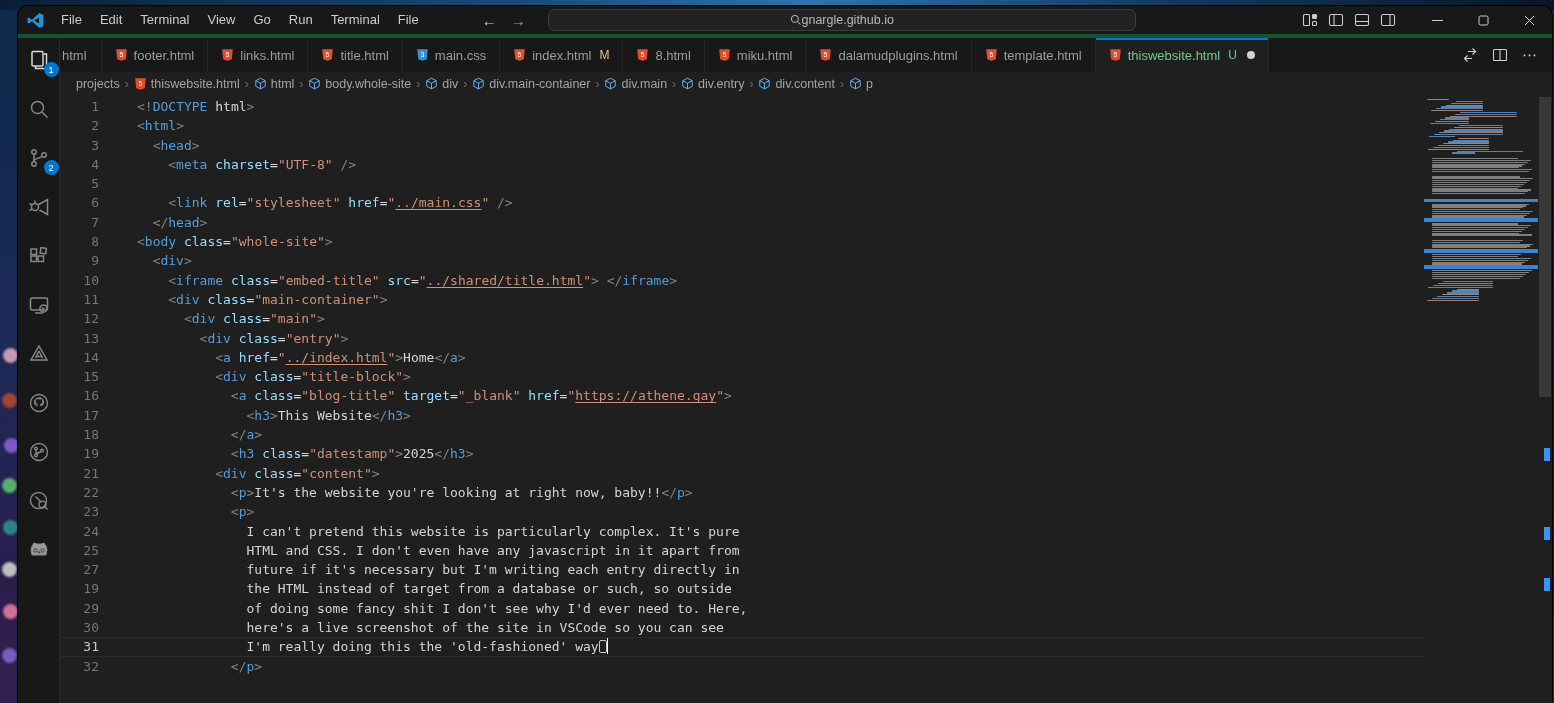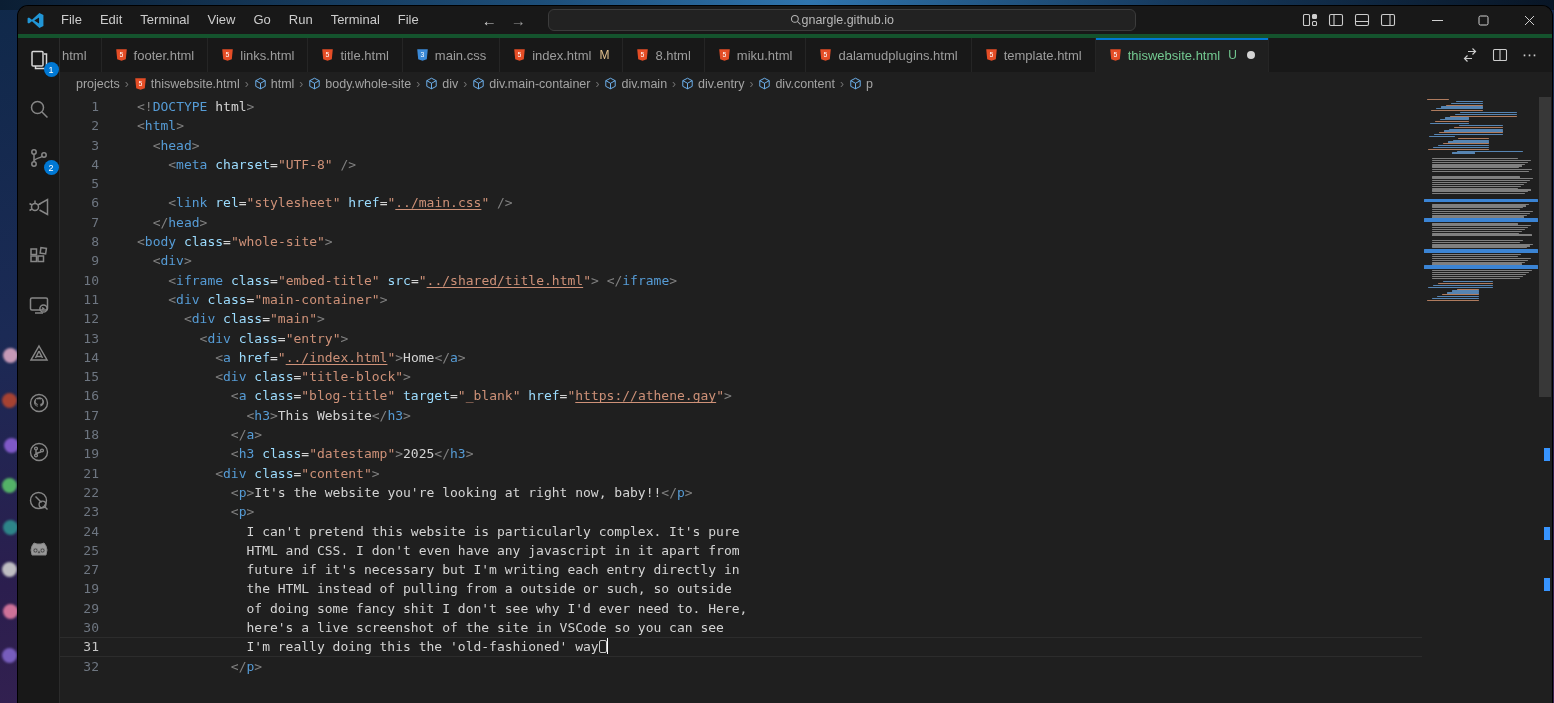--- a/index.html
+++ b/index.html
@@ -498,21 +498,21 @@
             <div class="line"><span class="line-num">16</span><span class="line-body"><span class="guide"></span><span class="guide"></span><span class="guide"></span><span class="guide"></span><span class="guide"></span><span class="guide"></span><span class="tok-pn">&lt;</span><span class="tok-tg">a</span><span class="tok-tx"> </span><span class="tok-at">class</span><span class="tok-op">=</span><span class="tok-st">"blog-title"</span><span class="tok-tx"> </span><span class="tok-at">target</span><span class="tok-op">=</span><span class="tok-st">"_blank"</span><span class="tok-tx"> </span><span class="tok-at">href</span><span class="tok-op">=</span><span class="tok-st">"</span><span class="tok-lk">https://athene.gay</span><span class="tok-st">"</span><span class="tok-pn">&gt;</span></span></div>
             <div class="line"><span class="line-num">17</span><span class="line-body"><span class="guide"></span><span class="guide"></span><span class="guide"></span><span class="guide"></span><span class="guide"></span><span class="guide"></span><span class="guide"></span><span class="tok-pn">&lt;</span><span class="tok-tg">h3</span><span class="tok-pn">&gt;</span><span class="tok-tx">This Website</span><span class="tok-pn">&lt;/</span><span class="tok-tg">h3</span><span class="tok-pn">&gt;</span></span></div>
             <div class="line"><span class="line-num">18</span><span class="line-body"><span class="guide"></span><span class="guide"></span><span class="guide"></span><span class="guide"></span><span class="guide"></span><span class="guide"></span><span class="tok-pn">&lt;/</span><span class="tok-tg">a</span><span class="tok-pn">&gt;</span></span></div>
             <div class="line"><span class="line-num">19</span><span class="line-body"><span class="guide"></span><span class="guide"></span><span class="guide"></span><span class="guide"></span><span class="guide"></span><span class="guide"></span><span class="tok-pn">&lt;</span><span class="tok-tg">h3</span><span class="tok-tx"> </span><span class="tok-at">class</span><span class="tok-op">=</span><span class="tok-st">"datestamp"</span><span class="tok-pn">&gt;</span><span class="tok-tx">2025</span><span class="tok-pn">&lt;/</span><span class="tok-tg">h3</span><span class="tok-pn">&gt;</span></span></div>
             <div class="line"><span class="line-num">21</span><span class="line-body"><span class="guide"></span><span class="guide"></span><span class="guide"></span><span class="guide"></span><span class="guide"></span><span class="tok-pn">&lt;</span><span class="tok-tg">div</span><span class="tok-tx"> </span><span class="tok-at">class</span><span class="tok-op">=</span><span class="tok-st">"content"</span><span class="tok-pn">&gt;</span></span></div>
             <div class="line"><span class="line-num">22</span><span class="line-body"><span class="guide"></span><span class="guide"></span><span class="guide"></span><span class="guide"></span><span class="guide"></span><span class="guide"></span><span class="tok-pn">&lt;</span><span class="tok-tg">p</span><span class="tok-pn">&gt;</span><span class="tok-tx">It's the website you're looking at right now, baby!!</span><span class="tok-pn">&lt;/</span><span class="tok-tg">p</span><span class="tok-pn">&gt;</span></span></div>
             <div class="line"><span class="line-num">23</span><span class="line-body"><span class="guide"></span><span class="guide"></span><span class="guide"></span><span class="guide"></span><span class="guide"></span><span class="guide"></span><span class="tok-pn">&lt;</span><span class="tok-tg">p</span><span class="tok-pn">&gt;</span></span></div>
             <div class="line"><span class="line-num">24</span><span class="line-body"><span class="guide"></span><span class="guide"></span><span class="guide"></span><span class="guide"></span><span class="guide"></span><span class="guide"></span><span class="guide"></span><span class="tok-tx">I can't pretend this website is particularly complex. It's pure</span></span></div>
             <div class="line"><span class="line-num">25</span><span class="line-body"><span class="guide"></span><span class="guide"></span><span class="guide"></span><span class="guide"></span><span class="guide"></span><span class="guide"></span><span class="guide"></span><span class="tok-tx">HTML and CSS. I don't even have any javascript in it apart from</span></span></div>
             <div class="line"><span class="line-num">27</span><span class="line-body"><span class="guide"></span><span class="guide"></span><span class="guide"></span><span class="guide"></span><span class="guide"></span><span class="guide"></span><span class="guide"></span><span class="tok-tx">future if it's necessary but I'm writing each entry directly in</span></span></div>
-            <div class="line"><span class="line-num">19</span><span class="line-body"><span class="guide"></span><span class="guide"></span><span class="guide"></span><span class="guide"></span><span class="guide"></span><span class="guide"></span><span class="guide"></span><span class="tok-tx">the HTML instead of pulling from a outside or such, so outside</span></span></div>
+            <div class="line"><span class="line-num">19</span><span class="line-body"><span class="guide"></span><span class="guide"></span><span class="guide"></span><span class="guide"></span><span class="guide"></span><span class="guide"></span><span class="guide"></span><span class="tok-tx">the HTML instead of target from a database or such, so outside</span></span></div>
             <div class="line"><span class="line-num">29</span><span class="line-body"><span class="guide"></span><span class="guide"></span><span class="guide"></span><span class="guide"></span><span class="guide"></span><span class="guide"></span><span class="guide"></span><span class="tok-tx">of doing some fancy shit I don't see why I'd ever need to. Here,</span></span></div>
             <div class="line"><span class="line-num">30</span><span class="line-body"><span class="guide"></span><span class="guide"></span><span class="guide"></span><span class="guide"></span><span class="guide"></span><span class="guide"></span><span class="guide"></span><span class="tok-tx">here's a live screenshot of the site in VSCode so you can see</span></span></div>
             <div class="line active-line"><span class="line-num">31</span><span class="line-body"><span class="guide"></span><span class="guide"></span><span class="guide"></span><span class="guide"></span><span class="guide"></span><span class="guide"></span><span class="guide"></span><span class="tok-tx">I'm really doing this the 'old-fashioned' way</span><span class="tofu"></span><span class="caret"></span></span></div>
             <div class="line"><span class="line-num">32</span><span class="line-body"><span class="guide"></span><span class="guide"></span><span class="guide"></span><span class="guide"></span><span class="guide"></span><span class="guide"></span><span class="tok-pn">&lt;/</span><span class="tok-tg">p</span><span class="tok-pn">&gt;</span></span></div>
           </div>
         <div class="minimap">
             <div class="mm-row">
               <div class="mm-bar" style="left: 3px; width: 22px; background: rgba(201, 140, 106, 0.85);"></div>
             </div>
             <div class="mm-row">

